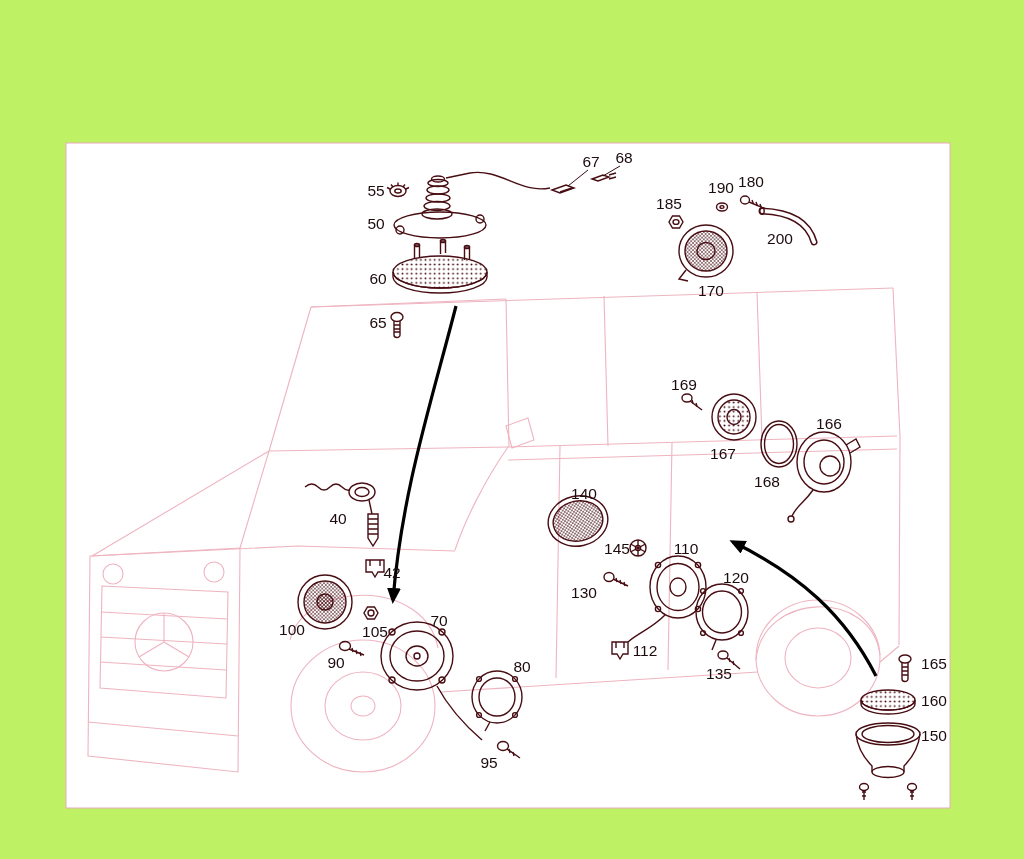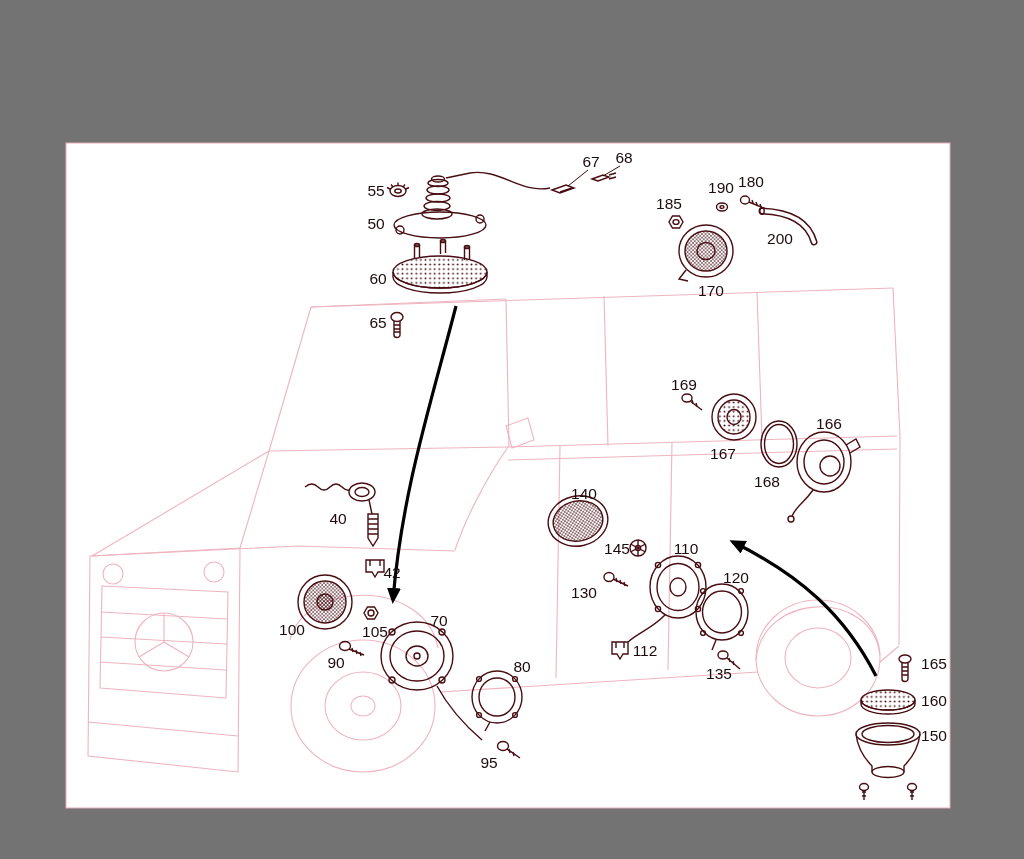--- a/index.html
+++ b/index.html
@@ -1,16 +1,16 @@
 <!DOCTYPE html>
 <html><head>
 <meta charset="utf-8">
 <style>
   html,body{margin:0;padding:0;background:#000;}
-  .stage{position:relative;width:1024px;height:859px;background:#737373;overflow:hidden;}
+  .stage{position:relative;width:1024px;height:859px;background:#bef264;overflow:hidden;}
   svg{display:block;}
   .callout{font-family:"Liberation Sans",sans-serif;font-size:15.5px;fill:#1d0b0e;font-weight:500;}
   .parts{stroke:#470d12;fill:none;stroke-width:1.4;}
   .car{stroke:#eeb4c0;fill:none;stroke-width:1.1;}
   .arrow{stroke:#000;fill:none;stroke-width:3.2;}
   .leader{stroke:#3a0d10;stroke-width:1;fill:none;}
 </style>
 </head>
 <body>
 

